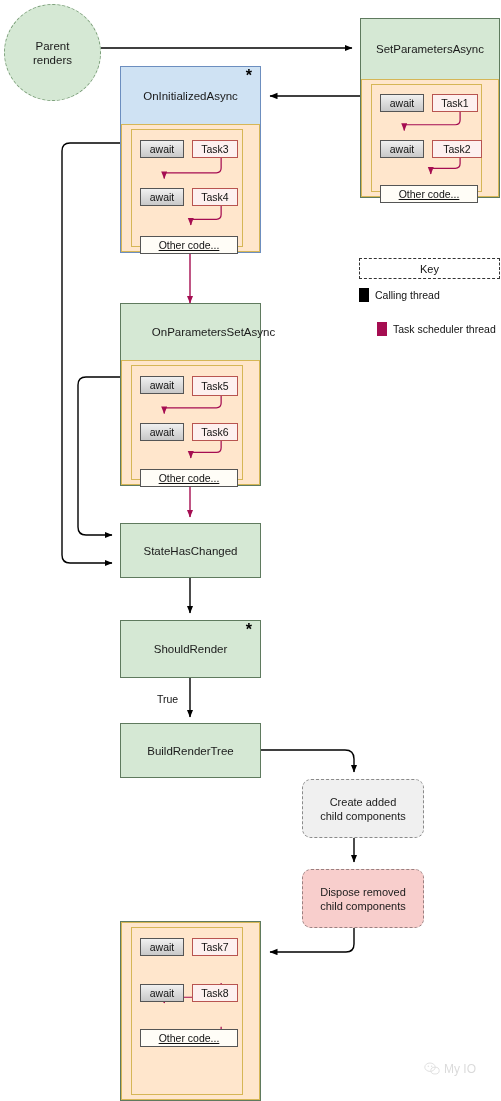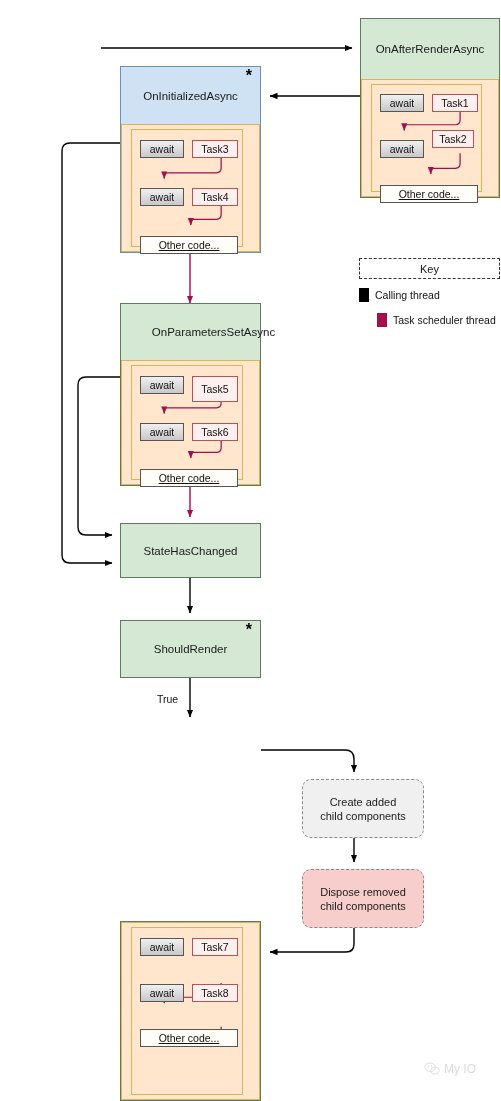--- a/index.html
+++ b/index.html
@@ -236,43 +236,49 @@
     </g>
 
     <g stroke="#a50d51" stroke-width="1.4" fill="none">
 
       <path d="M190,253 L190,303" marker-end="url(#arrT)"></path>
 
       <path d="M190,483 L190,517" marker-end="url(#arrT)"></path>
     </g>
   </svg>
 
+  <div class="node circle-node" style="left:4px;top:4px;width:97px;height:97px;">
+    <div>
+      <span>Parent</span><br>
+      <span>renders</span>
+    </div>
+  </div>
 
   <div class="node method" style="left:360px;top:18px;width:140px;height:180px;">
     <div class="method-header" style="height:60px;">
-      <span>OnAfterRenderAsync</span>
+      <span>SetParametersAsync</span>
     </div>
     <div class="asyncbody">
       <div class="asyncinner">
         <svg style="position:absolute;left:0;top:0;width:100%;height:100%;" viewBox="0 0 115 112" xmlns="http://www.w3.org/2000/svg">
           <g stroke="#a50d51" stroke-width="1.3" fill="none">
             <path d="M93,26 L93,37 Q93,42 88,42 L34,42 L34,48" marker-end="url(#arrT)"></path>
             <path d="M93,72 L93,83 Q93,88 88,88 L62,88 L62,94" marker-end="url(#arrT)"></path>
           </g>
         </svg>
         <div class="awaitbox" style="left:8px;top:9px;width:44px;height:18px;">
           <span>await</span>
         </div>
         <div class="taskbox" style="left:60px;top:9px;width:46px;height:18px;">
           <span>Task1</span>
         </div>
         <div class="awaitbox" style="left:8px;top:55px;width:44px;height:18px;">
           <span>await</span>
         </div>
-        <div class="taskbox" style="left:60px;top:45px;width:42px;height:18px;">
+        <div class="taskbox" style="left:60px;top:55px;width:50px;height:18px;">
           <span>Task2</span>
         </div>
         <div class="othercode" style="left:8px;top:100px;width:98px;height:18px;">
           <span>Other code...</span>
         </div>
       </div>
     </div>
   </div>
 
   <div class="node method blue" style="left:120px;top:66px;width:141px;height:187px;">
@@ -315,21 +321,21 @@
       <div class="asyncinner">
         <svg style="position:absolute;left:0;top:0;width:100%;height:100%;" viewBox="0 0 116 117" xmlns="http://www.w3.org/2000/svg">
           <g stroke="#a50d51" stroke-width="1.3" fill="none">
             <path d="M94,27 L94,38 Q94,43 89,43 L34,43 L34,49" marker-end="url(#arrT)"></path>
             <path d="M94,74 L94,85 Q94,90 89,90 L62,90 L62,96" marker-end="url(#arrT)"></path>
           </g>
         </svg>
         <div class="awaitbox" style="left:8px;top:10px;width:44px;height:18px;">
           <span>await</span>
         </div>
-        <div class="taskbox" style="left:60px;top:10px;width:46px;height:26px;text-align:right;">
+        <div class="taskbox" style="left:60px;top:10px;width:46px;height:20px;text-align:right;">
           <span>Task5</span>
         </div>
         <div class="awaitbox" style="left:8px;top:57px;width:44px;height:18px;">
           <span>await</span>
         </div>
         <div class="taskbox" style="left:60px;top:57px;width:46px;height:18px;">
           <span>Task6</span>
         </div>
         <div class="othercode" style="left:8px;top:103px;width:98px;height:18px;">
           <span>Other code...</span>
@@ -342,20 +348,23 @@
     <span>StateHasChanged</span>
   </div>
 
   <div class="node plainbox" style="left:120px;top:620px;width:141px;height:58px;position:absolute;">
     <span>ShouldRender</span>
     <span class="asterisk">*</span>
   </div>
 
   <div class="edgelabel" style="left:155px;top:693px;">True</div>
 
+  <div class="node plainbox" style="left:120px;top:723px;width:141px;height:55px;">
+    <span>BuildRenderTree</span>
+  </div>
 
   <div class="node dashbox" style="left:293px;top:779px;width:122px;height:59px;">
     <div>
       <span>Create added</span><br>
       <span>child components</span>
     </div>
   </div>
 
   <div class="node dashbox pink" style="left:293px;top:869px;width:122px;height:59px;">
     <div>
@@ -394,21 +403,21 @@
 
   <div class="key-title" style="left:359px;top:258px;width:141px;height:21px;">
     <span>Key</span>
   </div>
 
   <div class="key-row" style="left:359px;top:288px;">
     <span class="key-swatch" style="background:#000000;"></span>
     <span>Calling thread</span>
   </div>
 
-  <div class="key-row" style="left:359px;top:313px;padding-left:18px;">
+  <div class="key-row" style="left:359px;top:322px;padding-left:18px;">
     <span class="key-swatch" style="background:#a50d51;"></span>
     <span>Task scheduler thread</span>
   </div>
 
   <div class="watermark" style="left:424px;top:1062px;">
     <svg width="16" height="14" viewBox="0 0 16 14" xmlns="http://www.w3.org/2000/svg">
       <ellipse cx="6" cy="5.2" rx="5.2" ry="4.2" fill="none" stroke="#999" stroke-width="1"></ellipse>
       <ellipse cx="11" cy="8.6" rx="4.2" ry="3.4" fill="none" stroke="#999" stroke-width="1"></ellipse>
       <circle cx="4.3" cy="4.3" r="0.7" fill="#999"></circle>
       <circle cx="7.6" cy="4.3" r="0.7" fill="#999"></circle>

